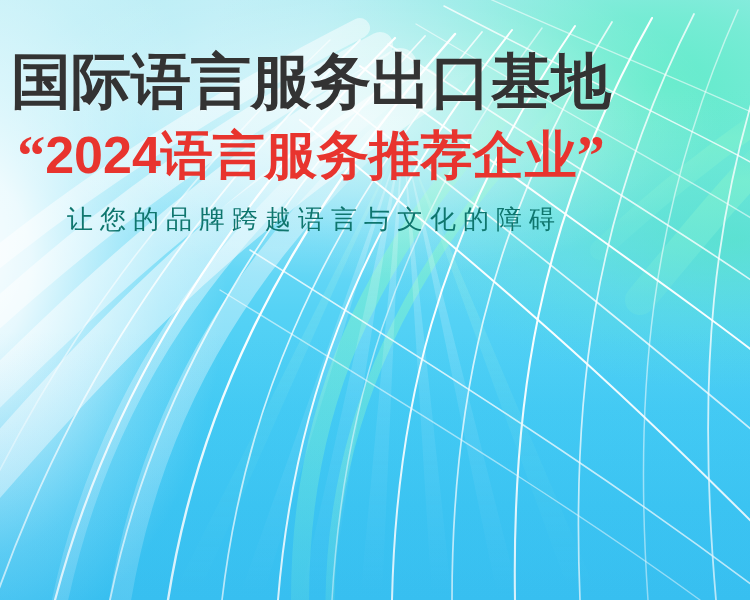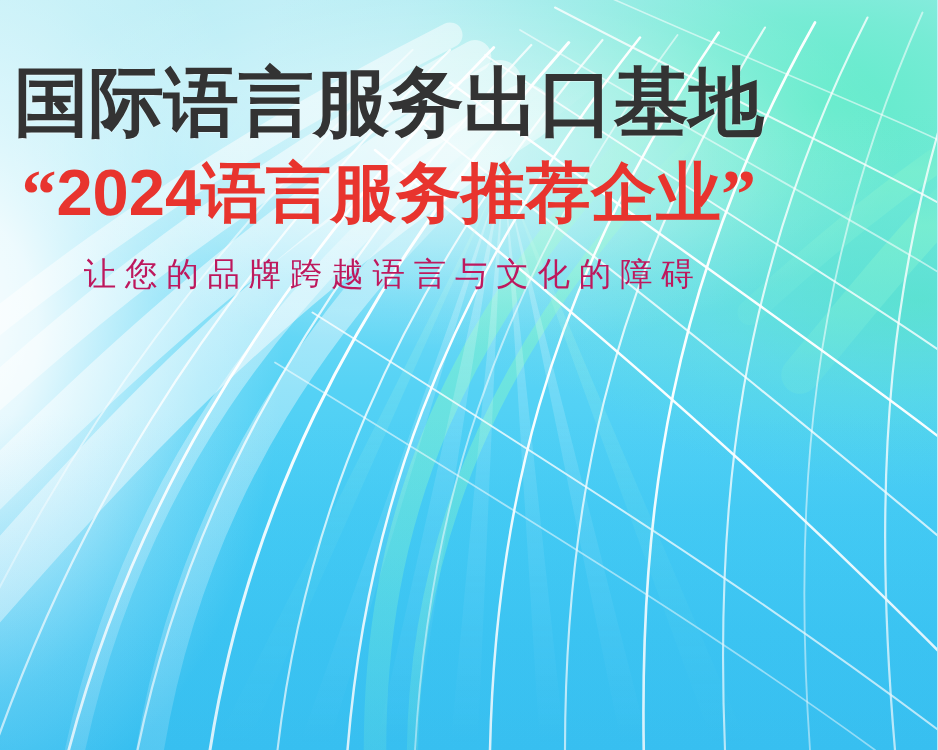--- a/index.html
+++ b/index.html
@@ -144,21 +144,21 @@
     font-size: 56px;
     vertical-align: -2px;
   }
 
   .tagline {
     margin: 0;
     padding-top: 22px;
     font-size: 26px;
     line-height: 1.0;
     font-weight: 400;
-    color: #be185d;
+    color: #0f766e;
     letter-spacing: 7px;
     text-indent: 7px;
     white-space: nowrap;
   }
 </style>
 </head>
 <body>
 
 <div id="banner">
 

